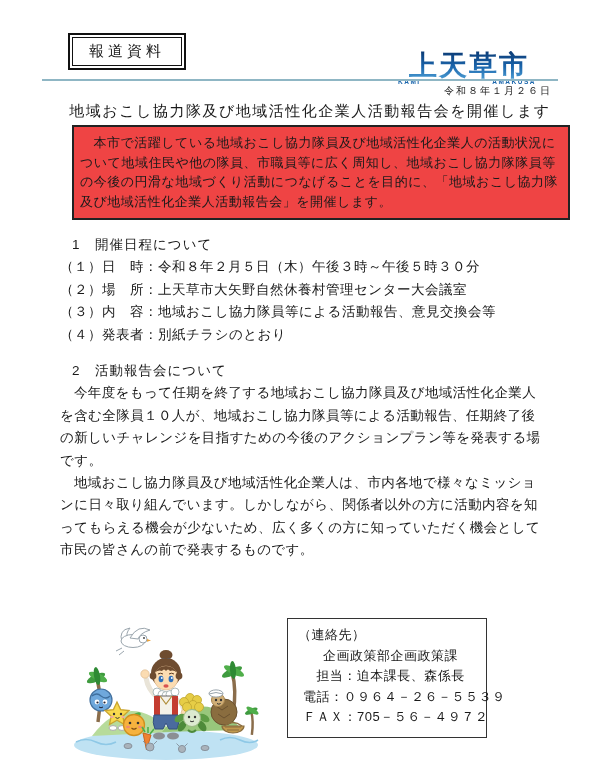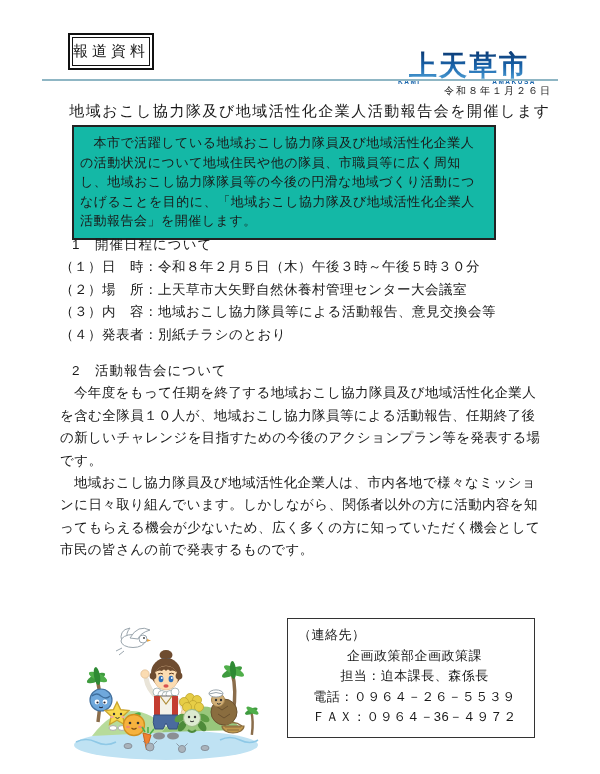--- a/index.html
+++ b/index.html
@@ -9,21 +9,21 @@
     color:#1a1a1a;
   }
   .page{position:absolute;inset:0;}
 
   
   .badge-outer{
     position:absolute;left:68px;top:33px;
     border:2.5px solid #111;padding:2px;background:#fff;
   }
   .badge-inner{
-    border:1px solid #111;padding:4px 0;
+    border:1px solid #111;padding:4px 16px;
     font-size:15px;letter-spacing:4px;white-space:nowrap;
   }
   .logo{position:absolute;top:31px;right:56px;width:150px;text-align:center;margin-top:20px;}
   .logo-text{
     font-size:28px;font-weight:bold;letter-spacing:2px;line-height:1.05;
     color:#1b66ad;white-space:nowrap;
     font-family:"Liberation Serif","DejaVu Serif",serif;
   }
   @supports (-webkit-background-clip: text){
     .logo-text{
@@ -42,36 +42,36 @@
   .issue-date{
     position:absolute;top:84px;right:48px;font-size:10px;letter-spacing:2px;margin-left:48px;
   }
   .page-title{
     position:absolute;top:102px;left:0;right:0;text-align:center;
     font-size:15px;letter-spacing:1.5px;white-space:nowrap;margin-left:20px;
   }
 
   
   .summary-box{
-    position:absolute;left:72px;top:125px;width:424px;box-sizing:border-box;
-    border:2px solid #222;padding:6px 6px 7px 6px;background:#14b8a6;
+    position:absolute;left:72px;top:125px;width:498px;box-sizing:border-box;
+    border:2px solid #222;padding:6px 6px 7px 6px;background:#ef4444;
   }
   .summary-box p{margin:0;font-size:13px;line-height:19.5px;letter-spacing:.5px;}
 
   
   .section{position:absolute;left:60px;width:482px;font-size:13.5px;line-height:22.4px;}
   .section-1{top:234px;}
   .section-2{top:360px;}
   .section-heading{padding-left:12px;letter-spacing:1px;}
   .item{letter-spacing:.5px;white-space:nowrap;}
   .section p{margin:0;letter-spacing:.4px;}
 
   
   .contact-box{
-    position:absolute;left:287px;top:618px;width:248px;box-sizing:border-box;
+    position:absolute;left:287px;top:618px;width:200px;box-sizing:border-box;
     border:1.5px solid #333;padding:6px 8px 9px 10px;background:#fff;
   }
   .contact-box div{font-size:13px;line-height:20.5px;letter-spacing:.5px;white-space:nowrap;}
   .contact-line{padding-left:5px;text-align:center;}
 
   .art{position:absolute;left:70px;top:618px;width:192px;height:152px;}
 </style>
 </head>
 <body>
 
@@ -270,16 +270,16 @@
       <ellipse cx="58" cy="128" rx="4" ry="2.6"></ellipse>
       <ellipse cx="135" cy="130" rx="4" ry="2.6"></ellipse>
     </g>
   </svg>
 
   <div class="contact-box">
     <div>（連絡先）</div>
     <div class="contact-line">企画政策部企画政策課</div>
     <div class="contact-line">担当：迫本課長、森係長</div>
     <div class="contact-line">電話：０９６４－２６－５５３９</div>
-    <div class="contact-line">ＦＡＸ：０９６４－36－４９７２</div>
+    <div class="contact-line">ＦＡＸ：705－５６－４９７２</div>
   </div>
 
 </div>
 
 </body></html>

